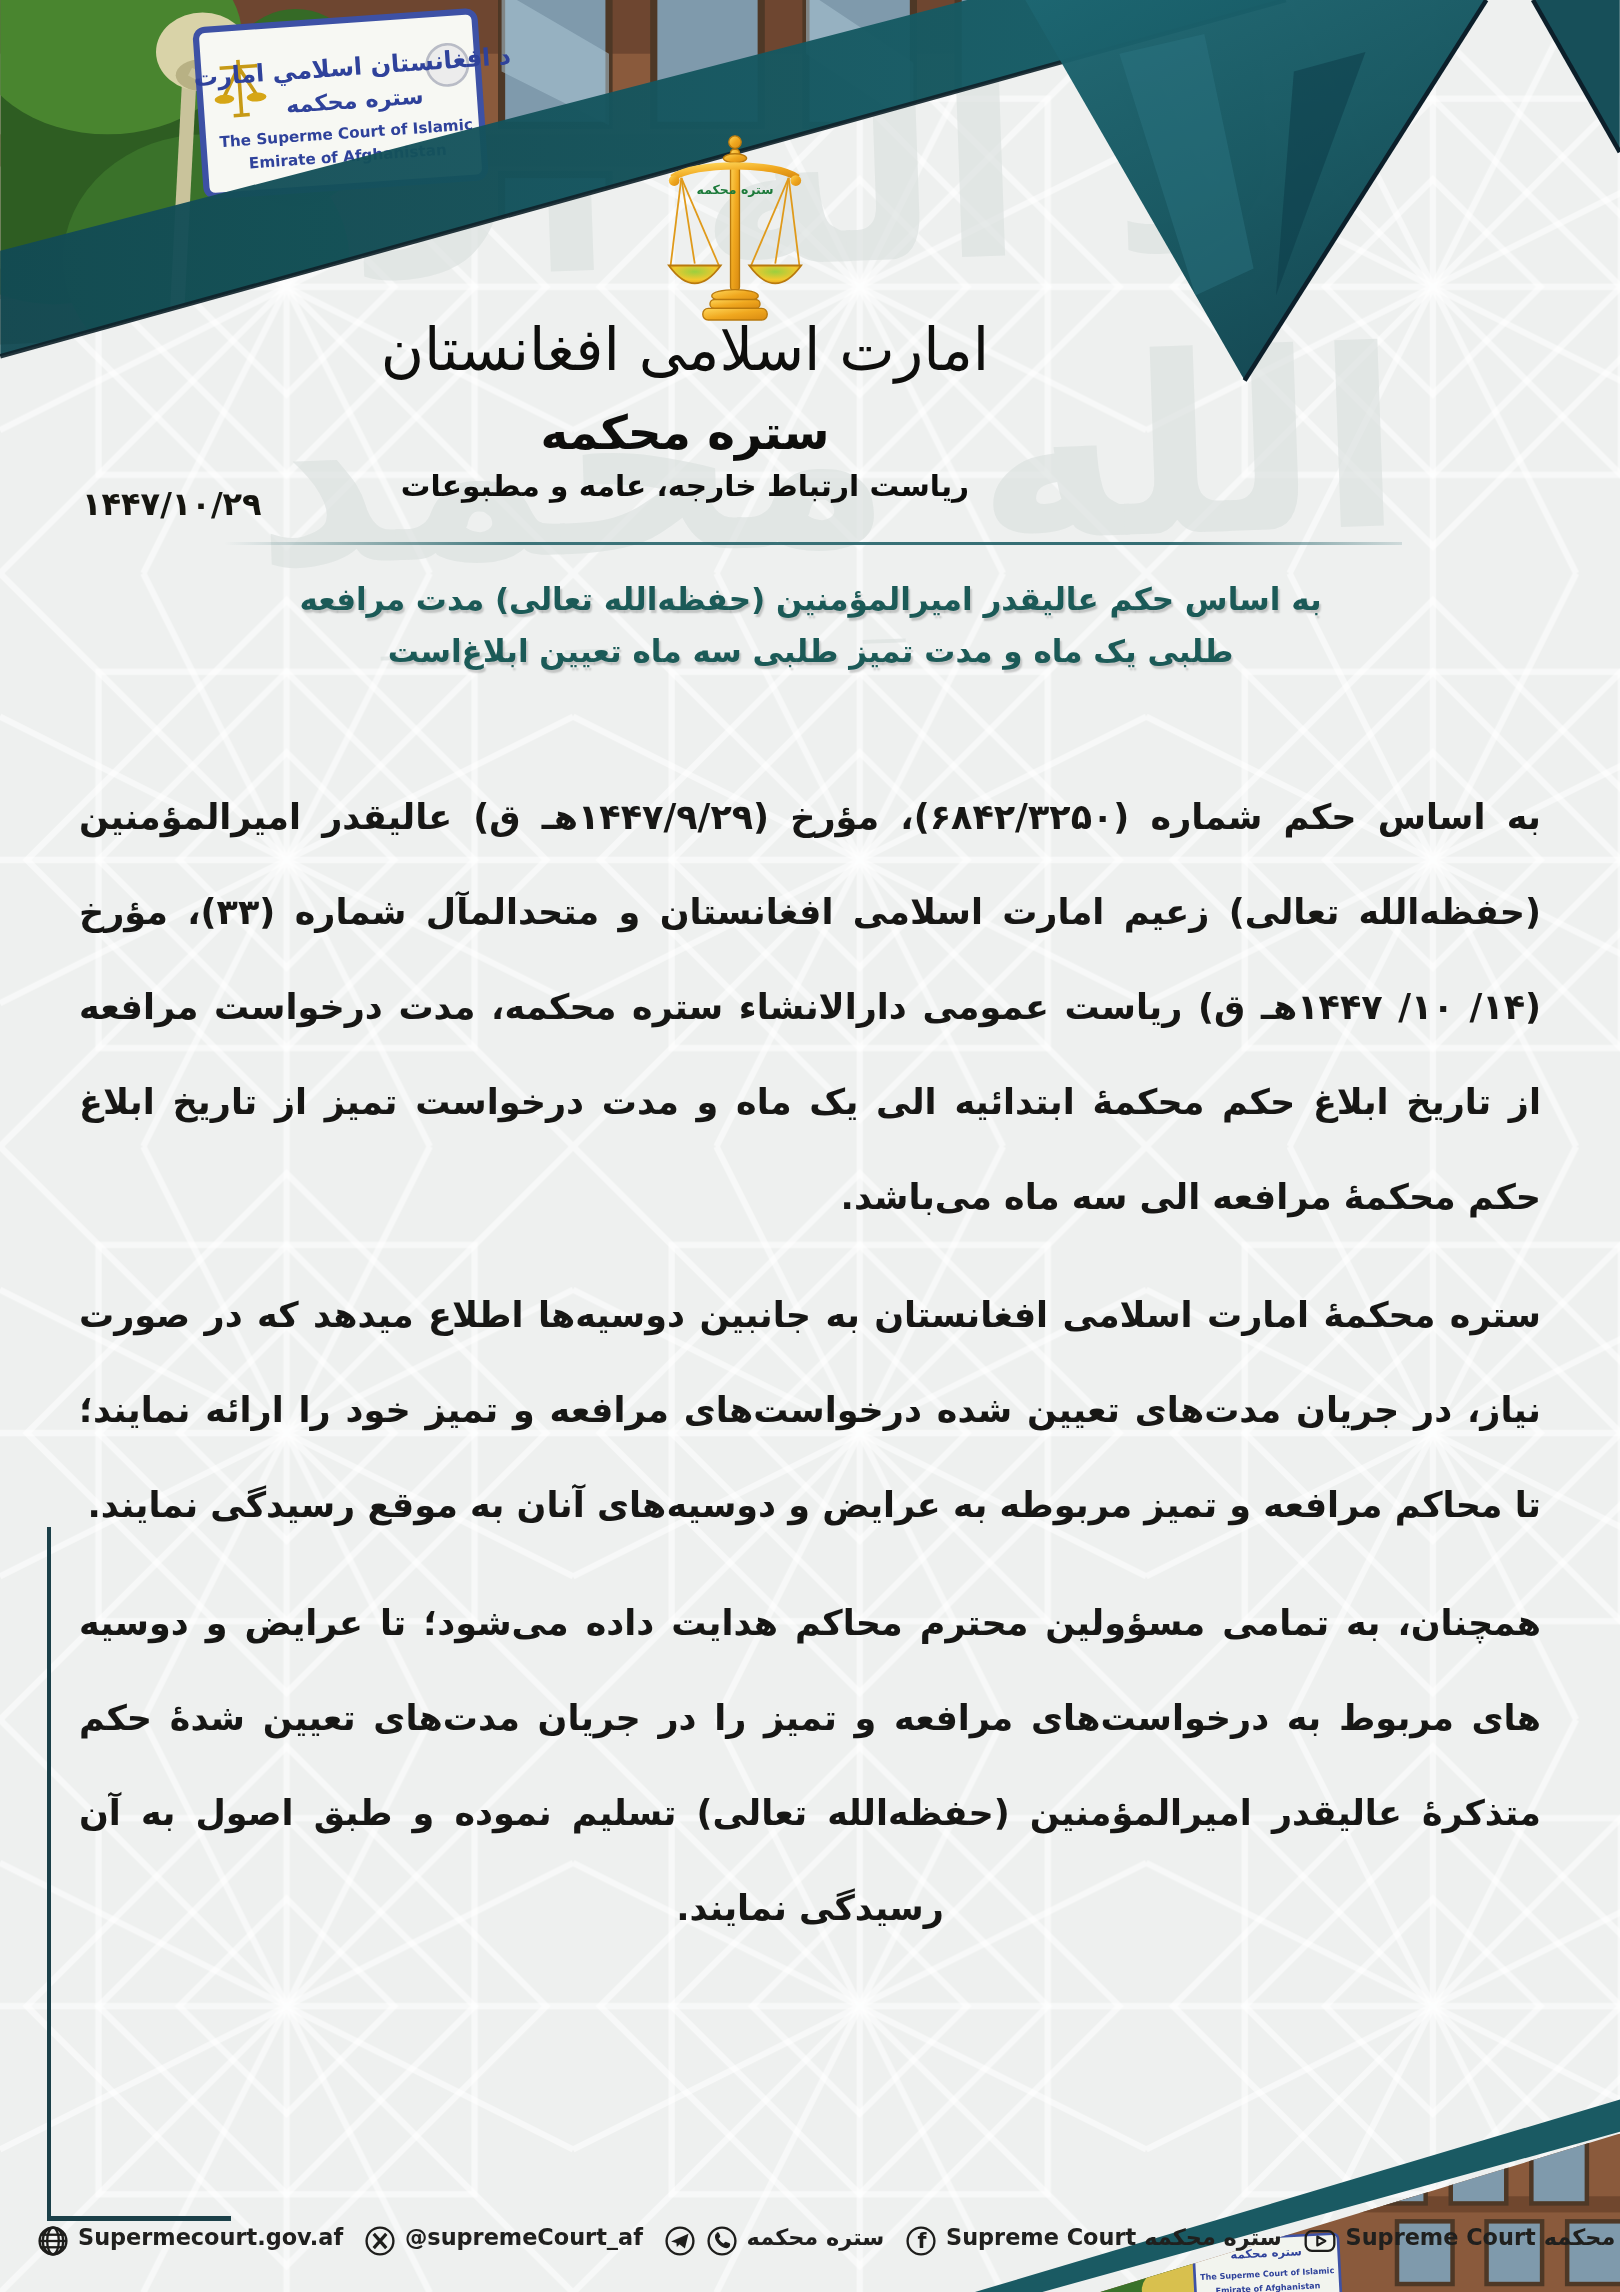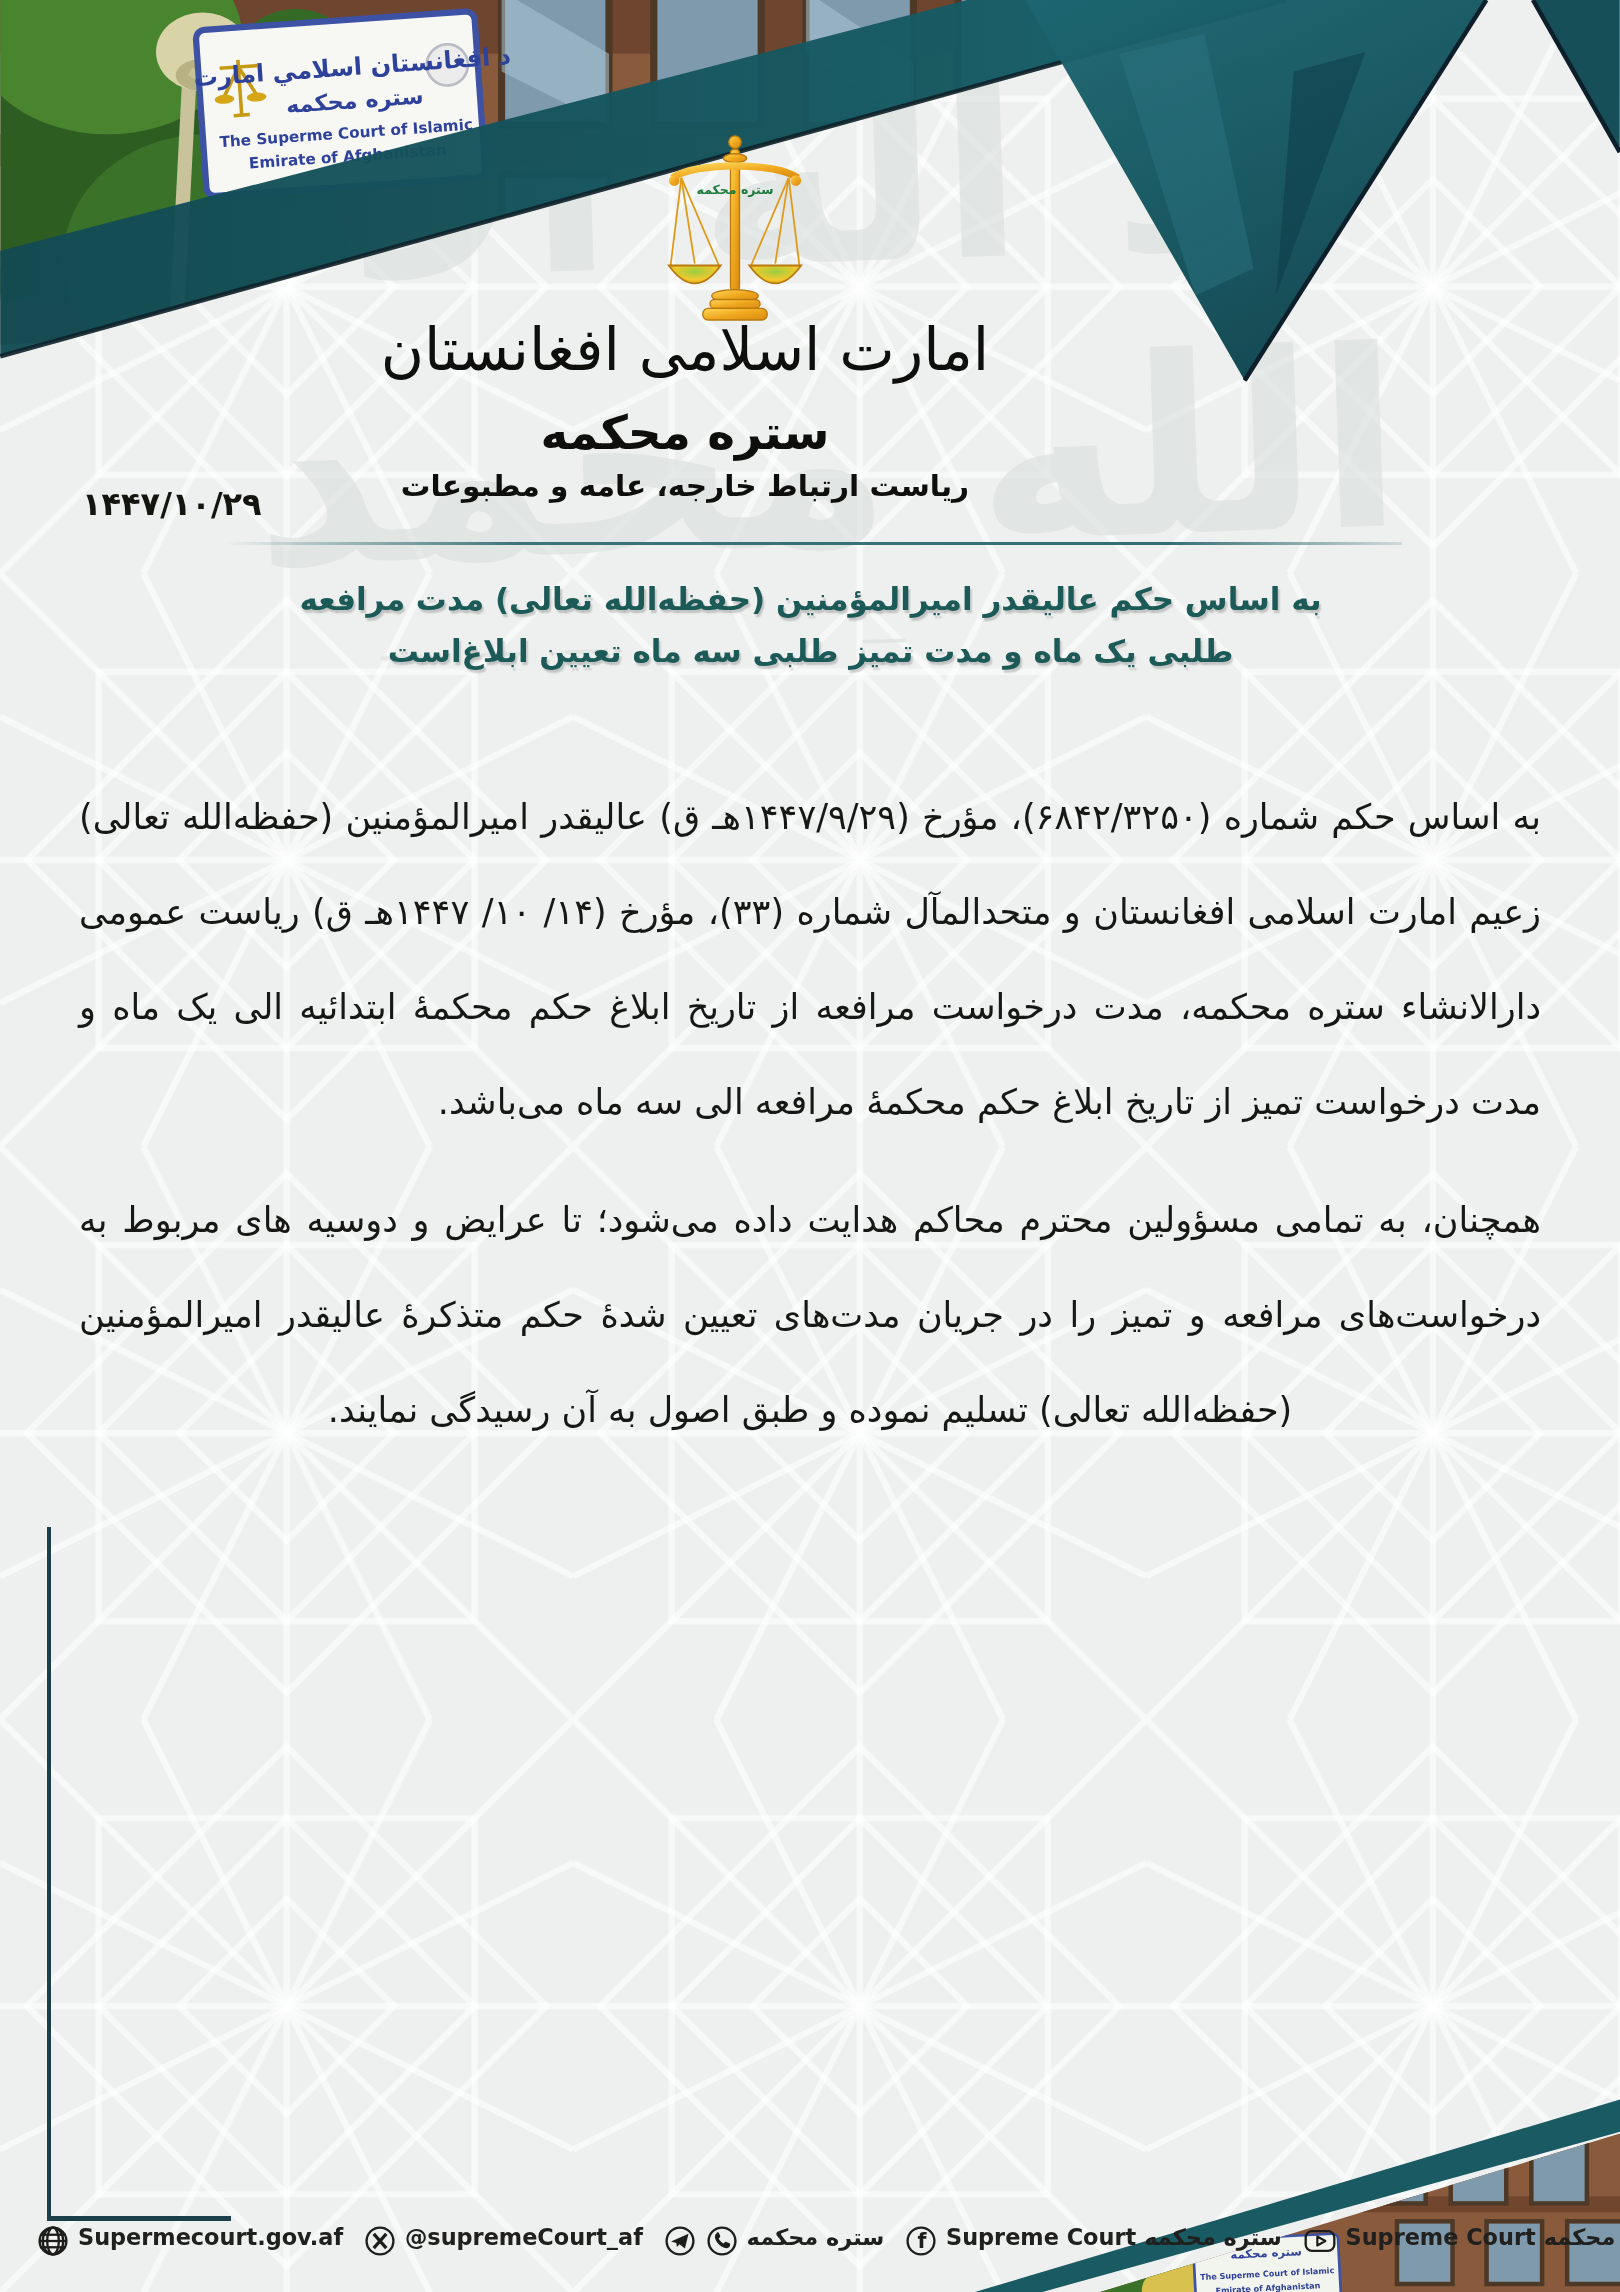--- a/index.html
+++ b/index.html
@@ -30,21 +30,21 @@
     background:linear-gradient(to right,rgba(31,95,102,0),rgba(31,95,102,.85) 25%,rgba(31,95,102,.9) 80%,rgba(31,95,102,.15));
   }
   
   #announce-title{
     left:99px;top:573px;width:1423px;z-index:2;text-align:center;direction:rtl;
     color:#1b5a57;font-size:31px;font-weight:bold;line-height:1.68;
     text-shadow:1.8px 2.7px 1.8px rgba(40,40,40,.22);
   }
   #body-text{
     left:79px;top:770px;width:1462px;z-index:2;direction:rtl;color:#171715;
-    font-size:35px;line-height:95px;text-align:justify;
+    font-size:35px;line-height:95px;text-align:justify;font-weight:bold;
   }
   #body-text p{margin:0 0 23px 0;}
   #body-text p.p-last{text-align-last:center;}
   #quote-rule-v{left:47px;top:1527px;width:3.6px;height:691px;background:#1b4049;z-index:1;}
   #quote-rule-h{left:47px;top:2216px;width:184px;height:4.5px;background:#1b4049;z-index:1;}
   
   #footer-bar{
     left:36px;top:2221px;height:39px;z-index:3;display:flex;align-items:center;gap:19.7px;
     color:#20201e;font-size:22.4px;font-weight:bold;white-space:nowrap;
   }
@@ -199,20 +199,21 @@
 <div id="issue-date" class="abs">۱۴۴۷/۱۰/۲۹</div>
 <div id="header-divider" class="abs"></div>
 
 <div id="announce-title" class="abs">
   <div>به اساس حکم عالیقدر امیرالمؤمنین (حفظه‌الله تعالی) مدت مرافعه</div>
   <div>طلبی یک ماه و مدت تمیز طلبی سه ماه تعیین ابلاغ‌است</div>
 </div>
 
 <div id="body-text" class="abs">
   <p>به اساس حکم شماره (۶۸۴۲/۳۲۵۰)، مؤرخ (۱۴۴۷/۹/۲۹هـ ق) عالیقدر امیرالمؤمنین (حفظه‌الله تعالی) زعیم امارت اسلامی افغانستان و متحدالمآل شماره (۳۳)، مؤرخ (۱۴/ ۱۰/ ۱۴۴۷هـ ق) ریاست عمومی دارالانشاء ستره محکمه، مدت درخواست مرافعه از تاریخ ابلاغ حکم محکمۀ ابتدائیه الی یک ماه و مدت درخواست تمیز از تاریخ ابلاغ حکم محکمۀ مرافعه الی سه ماه می‌باشد.</p>
+  <p>ستره محکمۀ امارت اسلامی افغانستان به جانبین دوسیه‌ها اطلاع میدهد که در صورت نیاز، در جریان مدت‌های تعیین شده درخواست‌های مرافعه و تمیز خود را ارائه نمایند؛ تا محاکم مرافعه و تمیز مربوطه به عرایض و دوسیه‌های آنان به موقع رسیدگی نمایند.</p>
   <p class="p-last">همچنان، به تمامی مسؤولین محترم محاکم هدایت داده می‌شود؛ تا عرایض و دوسیه های مربوط به درخواست‌های مرافعه و تمیز را در جریان مدت‌های تعیین شدۀ حکم متذکرۀ عالیقدر امیرالمؤمنین (حفظه‌الله تعالی) تسلیم نموده و طبق اصول به آن رسیدگی نمایند.</p>
 </div>
 
 <div id="quote-rule-v" class="abs"></div>
 <div id="quote-rule-h" class="abs"></div>
 
 <div id="footer-bar" class="abs">
   <div class="footer-item">
     <svg class="ficon" width="34" height="34" viewBox="0 0 38 38">
       <g stroke="#1d1d1b" stroke-width="2.6" fill="none">

